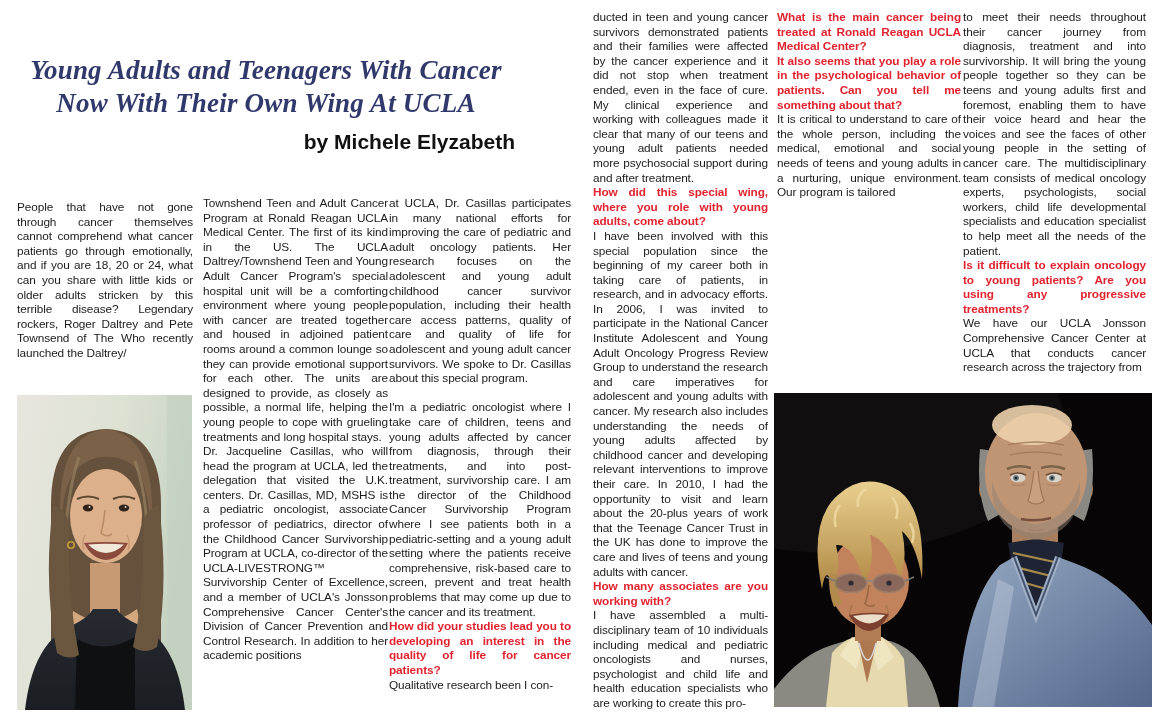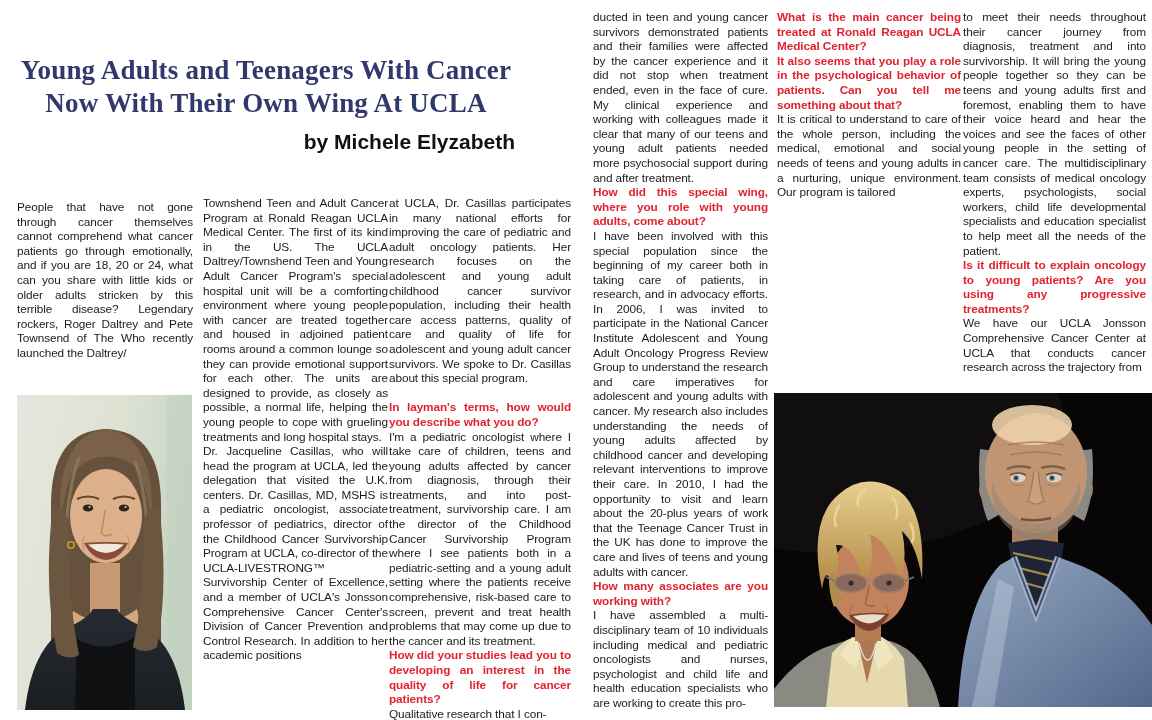--- a/index.html
+++ b/index.html
@@ -20,20 +20,21 @@
     text-align: center;
   }
   .title {
     margin: 0;
     font-family: "Liberation Serif", serif;
     font-weight: 700;
     font-size: 27px;
     line-height: 33px;
     color: var(--title-navy, #31386b);
     letter-spacing: 0.2px;
+    font-style: italic;
   }
   .title-line { display: block; white-space: nowrap; }
   .byline {
     margin-top: 10px;
     text-align: right;
     font-weight: 700;
     font-size: 21px;
     color: #111111;
   }
   .col {
@@ -75,24 +76,23 @@
   </div>
 
   <div class="col col2">
     <p class="para">Townshend Teen and Adult Cancer Program at Ronald Reagan UCLA Medical Center. The first of its kind in the US. The UCLA Daltrey/Townshend Teen and Young Adult Cancer Program's special hospital unit will be a comforting environment where young people with cancer are treated together and housed in adjoined patient rooms around a common lounge so they can provide emotional support for each other. The units are designed to provide, as closely as possible, a normal life, helping the young people to cope with grueling treatments and long hospital stays.</p>
     <p class="para">Dr. Jacqueline Casillas, who will head the program at UCLA, led the delegation that visited the U.K. centers. Dr. Casillas, MD, MSHS is a pediatric oncologist, associate professor of pediatrics, director of the Childhood Cancer Survivorship Program at UCLA, co-director of the UCLA-LIVESTRONG™ Survivorship Center of Excellence, and a member of UCLA's Jonsson Comprehensive Cancer Center's Division of Cancer Prevention and Control Research. In addition to her academic positions</p>
   </div>
 
   <div class="col col3">
     <p class="para">at UCLA, Dr. Casillas participates in many national efforts for improving the care of pediatric and adult oncology patients. Her research focuses on the adolescent and young adult childhood cancer survivor population, including their health care access patterns, quality of care and quality of life for adolescent and young adult cancer survivors. We spoke to Dr. Casillas about this special program.</p>
     <div class="blank-line"></div>
-    <p class="para question">In layman's terms, how would you describe what you do?</p>
     <p class="para">I'm a pediatric oncologist where I take care of children, teens and young adults affected by cancer from diagnosis, through their treatments, and into post-treatment, survivorship care. I am the director of the Childhood Cancer Survivorship Program where I see patients both in a pediatric-setting and a young adult setting where the patients receive comprehensive, risk-based care to screen, prevent and treat health problems that may come up due to the cancer and its treatment.</p>
     <p class="para question">How did your studies lead you to developing an interest in the quality of life for cancer patients?</p>
-    <p class="para">Qualitative research that I con-</p>
+    <p class="para">Qualitative research been I con-</p>
   </div>
 
   <div class="col col4">
     <p class="para">ducted in teen and young cancer survivors demonstrated patients and their families were affected by the cancer experience and it did not stop when treatment ended, even in the face of cure. My clinical experience and working with colleagues made it clear that many of our teens and young adult patients needed more psychosocial support during and after treatment.</p>
     <p class="para question">How did this special wing, where you role with young adults, come about?</p>
     <p class="para">I have been involved with this special population since the beginning of my career both in taking care of patients, in research, and in advocacy efforts. In 2006, I was invited to participate in the National Cancer Institute Adolescent and Young Adult Oncology Progress Review Group to understand the research and care imperatives for adolescent and young adults with cancer. My research also includes understanding the needs of young adults affected by childhood cancer and developing relevant interventions to improve their care. In 2010, I had the opportunity to visit and learn about the 20-plus years of work that the Teenage Cancer Trust in the UK has done to improve the care and lives of teens and young adults with cancer.</p>
     <p class="para question">How many associates are you working with?</p>
     <p class="para">I have assembled a multi-disciplinary team of 10 individuals including medical and pediatric oncologists and nurses, psychologist and child life and health education specialists who are working to create this pro-</p>
   </div>
 

